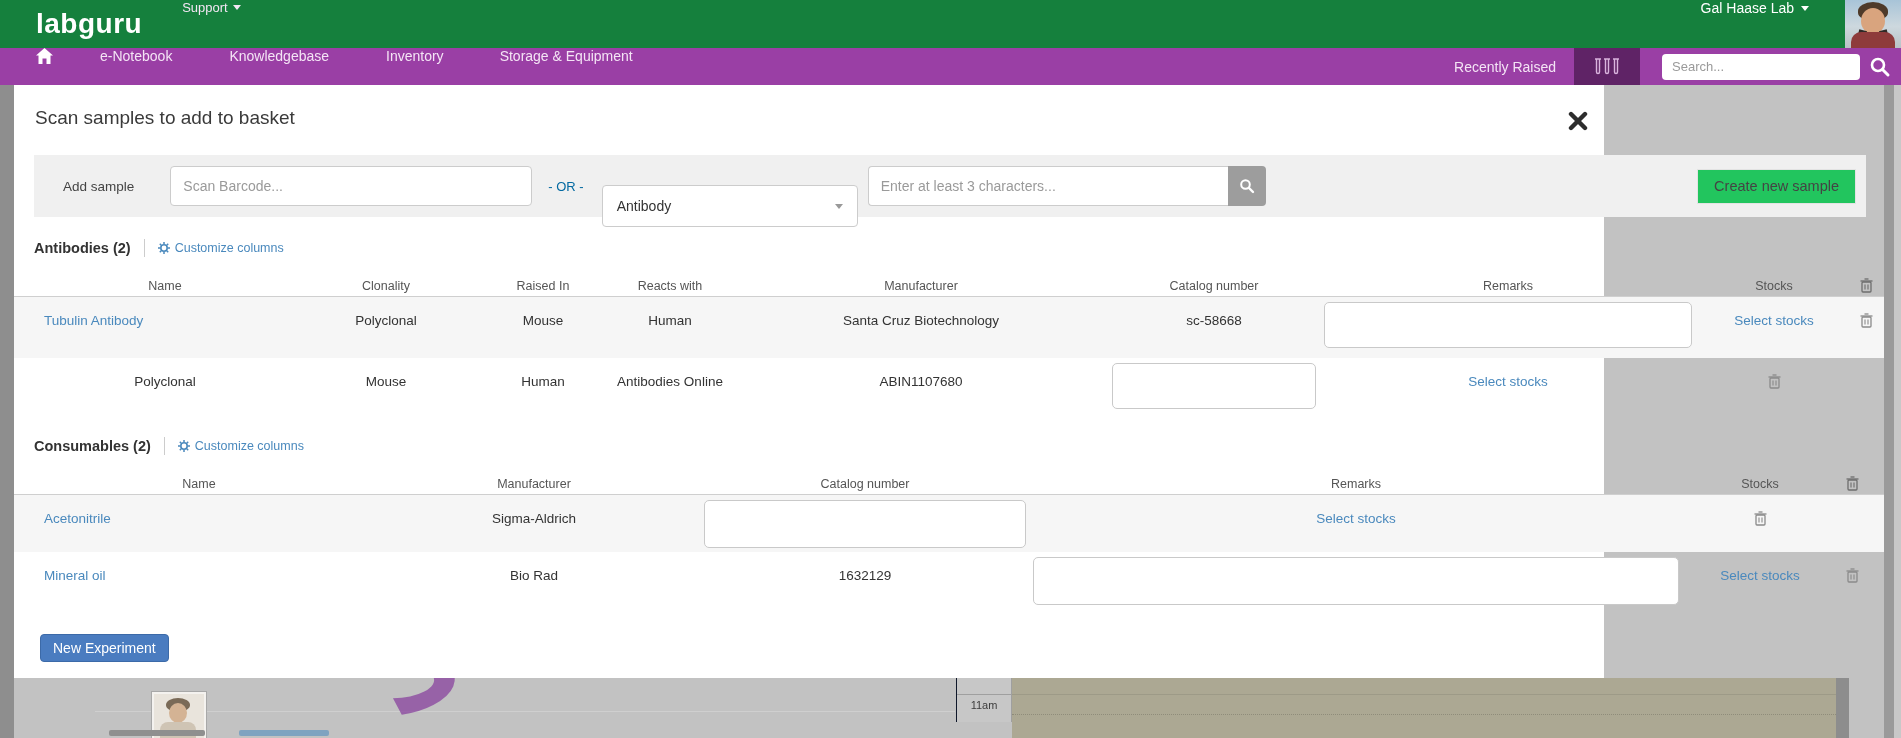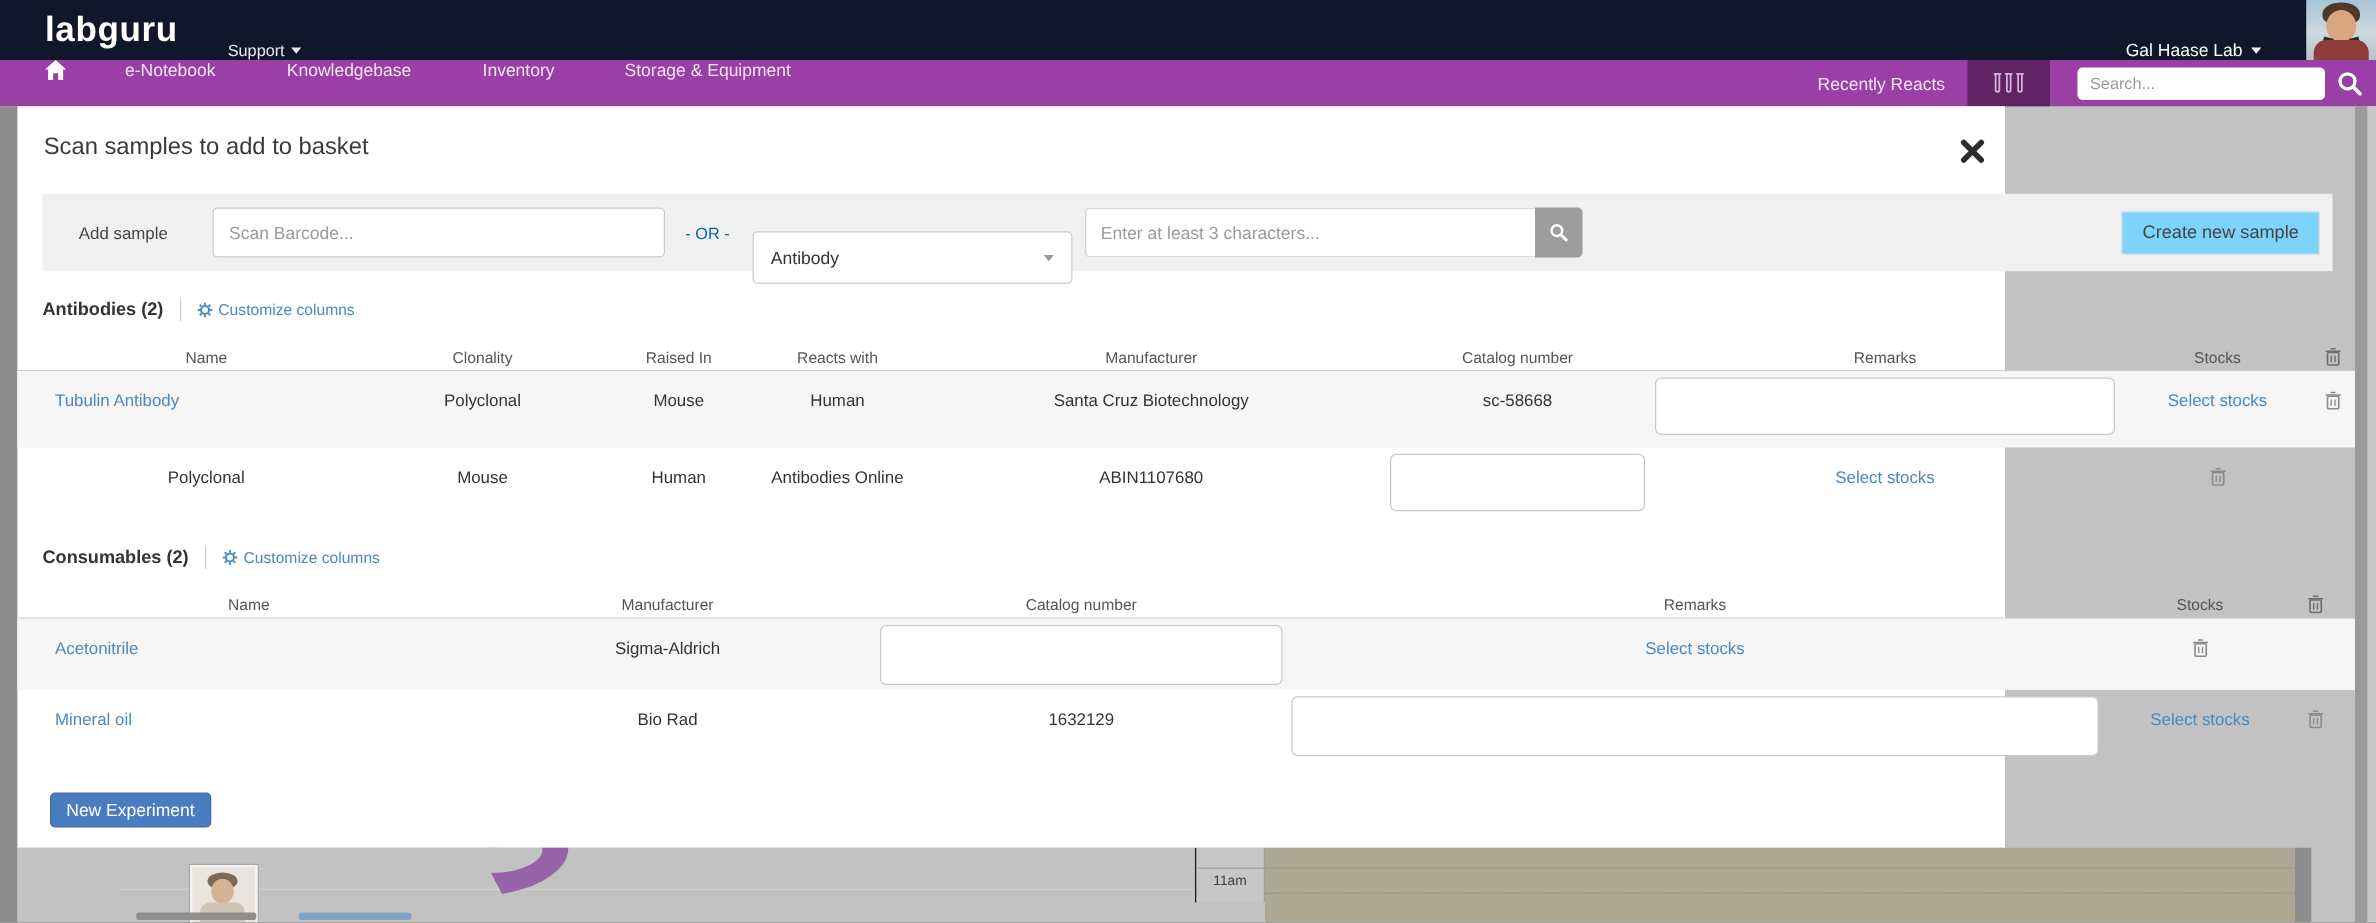--- a/index.html
+++ b/index.html
@@ -1,21 +1,21 @@
 <!DOCTYPE html>
 <html><head>
 <meta charset="utf-8">
 <style>
   html,body{margin:0;padding:0;background:#6e6e6e;}
   .screen{position:relative;width:1901px;height:738px;overflow:hidden;
           font-family:"Liberation Sans","DejaVu Sans",sans-serif;background:#c2c2c2;}
 
   
-  .topbar{position:absolute;left:0;top:0;width:1901px;height:48px;background:#0f172a;
-          display:flex;align-items:flex-end;}
+  .topbar{position:absolute;left:0;top:0;width:1901px;height:48px;background:#15803d;
+          display:flex;align-items:flex-start;}
   .logo{margin-left:36px;color:#fff;font-size:28px;font-weight:700;letter-spacing:.5px;line-height:48px;}
   .support{margin-left:40px;color:#f3e6f4;font-size:13px;display:flex;align-items:center;gap:5px;cursor:pointer;}
   .caret{width:0;height:0;border-left:4px solid transparent;border-right:4px solid transparent;border-top:5px solid #f3e6f4;display:inline-block;}
   .lab-switcher{margin-left:auto;margin-right:92px;color:#fff;font-size:14px;display:flex;align-items:center;gap:7px;cursor:pointer;}
   .lab-switcher .caret{border-top-color:#fff;}
   .avatar{position:absolute;right:0;top:0;width:56px;height:48px;overflow:hidden;
           background:linear-gradient(180deg,#a8c4d8 0%,#cdd8de 55%,#b9c2c6 100%);}
   .avatar .hair{position:absolute;left:13px;top:2px;width:30px;height:18px;border-radius:50% 50% 40% 40%;background:#4e3a2a;}
   .avatar .face{position:absolute;left:16px;top:8px;width:24px;height:26px;border-radius:50%;background:#d9a47e;}
   .avatar .shirt{position:absolute;left:6px;top:32px;width:44px;height:18px;border-radius:10px 10px 0 0;background:#8e3b3b;}
@@ -78,21 +78,21 @@
   .ortxt{margin-left:16px;font-size:13px;color:#0369a1;white-space:nowrap;}
   .sel{margin-left:18px;width:226px;height:40px;border:1px solid #ccc;border-radius:4px;background:#fff;
        display:flex;align-items:center;justify-content:space-between;padding:0 14px;cursor:pointer;margin-top:40px;}
   .sel .sel-val{font-size:14px;color:#333;}
   .sel .caret{border-top-color:#999;}
   .searchgrp{margin-left:10px;display:flex;align-items:stretch;height:40px;}
   .in-search{width:335px;border:1px solid #ccc;border-right:none;border-radius:4px 0 0 4px;
              font-size:14px;color:#333;padding:0 12px;font-family:inherit;background:#fff;}
   .btn-gray{width:38px;background:#9d9d9d;border:none;border-radius:0 4px 4px 0;display:flex;
             align-items:center;justify-content:center;cursor:pointer;}
-  .btn-create{margin-left:auto;margin-right:10px;height:35px;background:#7dd3fc;border:1px solid #e3e3e3;
+  .btn-create{margin-left:auto;margin-right:10px;height:35px;background:#22c55e;border:1px solid #e3e3e3;
               font-size:14.5px;color:#444;padding:0 16px;cursor:pointer;font-family:inherit;}
 
   .sec-title{position:absolute;left:20px;display:flex;align-items:center;}
   .sec-title .name{font-size:14.5px;font-weight:700;color:#333;}
   .sec-title .sep{width:1px;height:18px;background:#ccc;margin:0 13px;}
   .customize{display:flex;align-items:center;gap:5px;color:#4a89bd;font-size:12.5px;cursor:pointer;}
   .ab-title{top:154px;} .cons-title{top:352px;}
 
   .tbl{position:absolute;left:0;width:1870px;}
   .ab-tbl{top:190px;} .cons-tbl{top:388px;}
@@ -145,21 +145,21 @@
     <div class="nav-home">
       <svg width="17" height="16" viewBox="0 0 17 16">
         <path d="M8.5 0 L17 7.5 L14.5 7.5 L14.5 16 L10.5 16 L10.5 10.5 L6.5 10.5 L6.5 16 L2.5 16 L2.5 7.5 L0 7.5 Z" fill="#ffffff"></path>
       </svg>
     </div>
     <div class="nav-item i1">e-Notebook</div>
     <div class="nav-item i2">Knowledgebase</div>
     <div class="nav-item i3">Inventory</div>
     <div class="nav-item i4">Storage &amp; Equipment</div>
     <div class="nav-right">
-      <div class="recently">Recently Reacts</div>
+      <div class="recently">Recently Raised</div>
       <div class="tube-tab">
         <svg width="30" height="20" viewBox="0 0 30 20">
           <g stroke="#d9b3dd" stroke-width="1.4" fill="none">
             <path d="M3 2 h6 M4.5 2 v13 a1.5 1.5 0 0 0 3 0 v-13"></path>
             <path d="M12 2 h6 M13.5 2 v13 a1.5 1.5 0 0 0 3 0 v-13"></path>
             <path d="M21 2 h6 M22.5 2 v13 a1.5 1.5 0 0 0 3 0 v-13"></path>
           </g>
         </svg>
       </div>
       <input class="nav-search" placeholder="Search..." style="">

